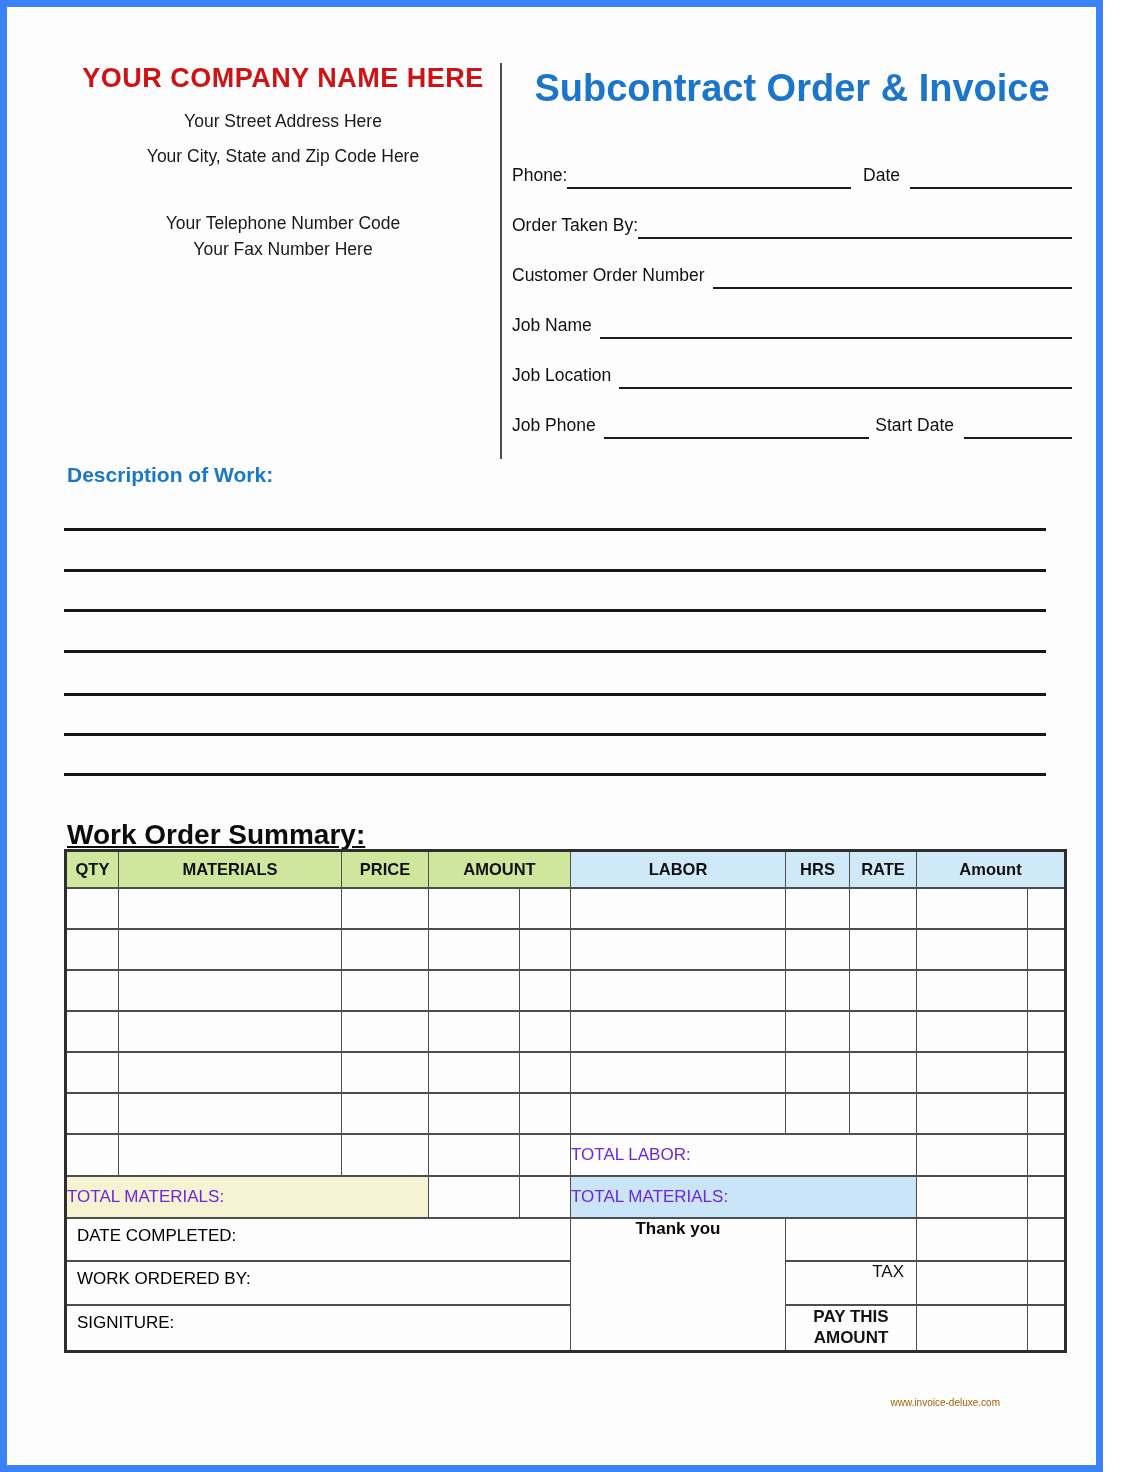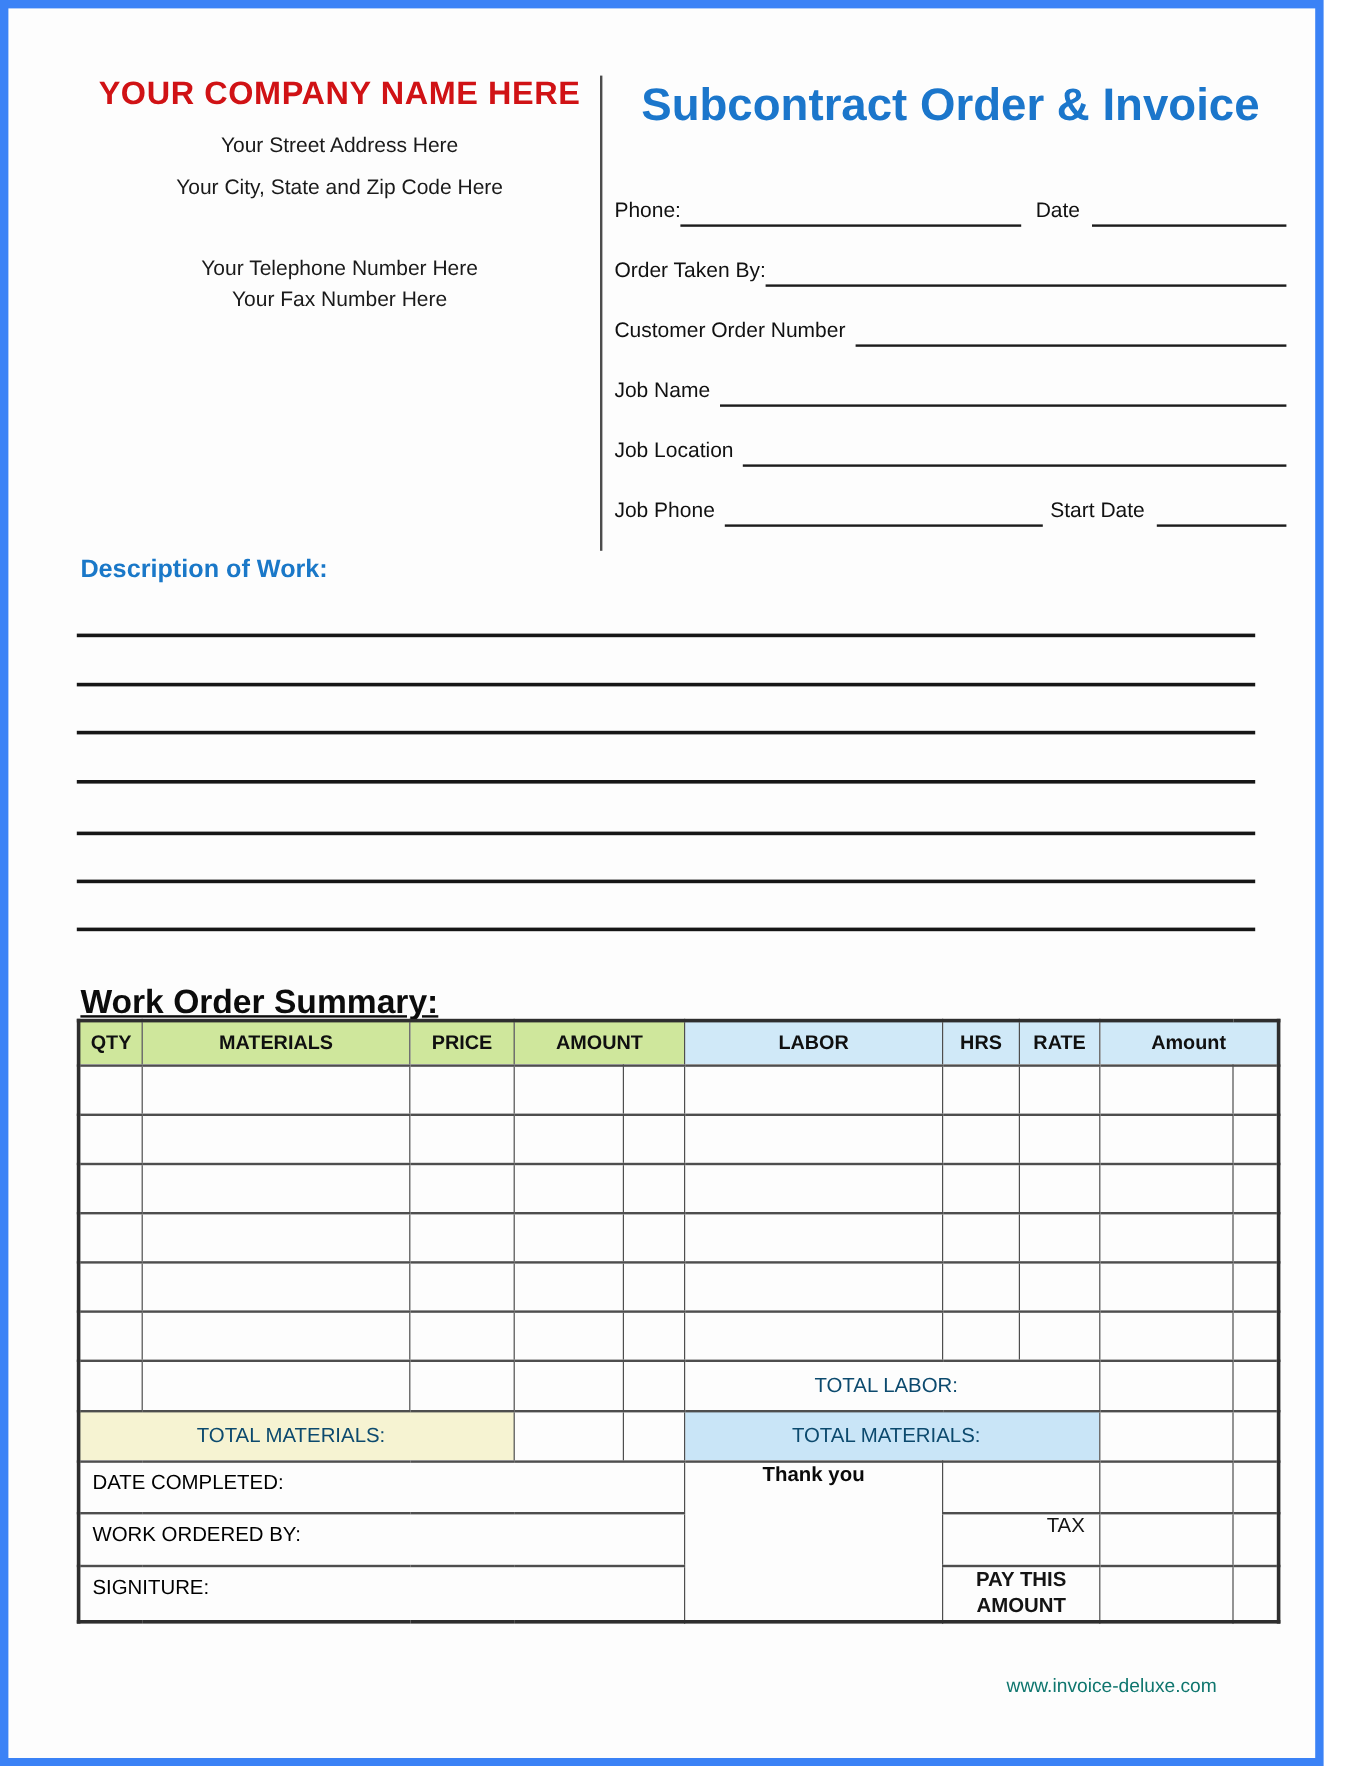--- a/index.html
+++ b/index.html
@@ -48,43 +48,43 @@
   .wos-heading { position:absolute; left:60px; top:812px; font-size:28px; font-weight:bold; color:#0c0c0c;text-decoration:underline; }
   table.summary { position:absolute; left:57px; top:842px; width:1000px;
                   border-collapse:collapse; table-layout:fixed; border:3px solid #2e2e2e; }
   table.summary td { border:1px solid #4e4e4e; border-top-width:2px; border-bottom-width:2px;
                      font-size:17px; overflow:hidden; }
   tr.hdr td { height:37px; font-size:16.5px; font-weight:bold; text-align:center; vertical-align:middle; color:#101010; }
   td.g { background:#cfe79c; }
   td.b { background:#d0e9f8; }
   tr.body td { height:41px; background:#fdfdfd; }
   tr.trow td { height:42px; }
-  td.total-lbl { text-align:center; padding-right:10px; font-size:18px; vertical-align:middle; color:#0c4a6e; }
+  td.total-lbl { text-align:left; padding-right:10px; font-size:18px; vertical-align:middle; color:#6d28d9; }
   td.yellow { background:#f6f3d2; }
   td.blue2  { background:#c9e5f7; }
   tr.brow td { vertical-align:top; }
   td.left-lbl { text-align:left; padding:7px 0 0 10px; font-size:18px; color:#000; }
   td.thanks { font-size:31px; font-weight:bold; text-align:center; vertical-align:middle; color:#0a0a0a; }
   td.tax { text-align:right; padding-right:12px; font-size:17px; vertical-align:middle; }
   td.pay { text-align:center; font-size:17.5px; font-weight:bold; vertical-align:middle; line-height:1.25; padding:0 6px; }
   .h43 { height:43px; } .h44 { height:44px; } .h47 { height:47px; }
 
   
-  .footer-url { position:absolute; top:1390px; right:82px; font-size:16px; color:#0f766e; }
+  .footer-url { position:absolute; top:1390px; right:96px; font-size:10px; color:#a16207; }
 </style>
 </head>
 <body>
 
 <div class="page">
 
   <div class="company">
     <div class="company-name">YOUR COMPANY NAME HERE</div>
     <div class="company-line street">Your Street Address Here</div>
     <div class="company-line city">Your City, State and Zip Code Here</div>
-    <div class="company-line tel">Your Telephone Number Here</div>
+    <div class="company-line tel">Your Telephone Number Code</div>
     <div class="company-line fax">Your Fax Number Here</div>
   </div>
 
   <div class="v-divider"></div>
 
   <div class="inv-title">Subcontract Order &amp; Invoice</div>
 
   <div class="frow r-phone">
     <span class="lbl">Phone:</span>
     <span class="fline grow"></span>

